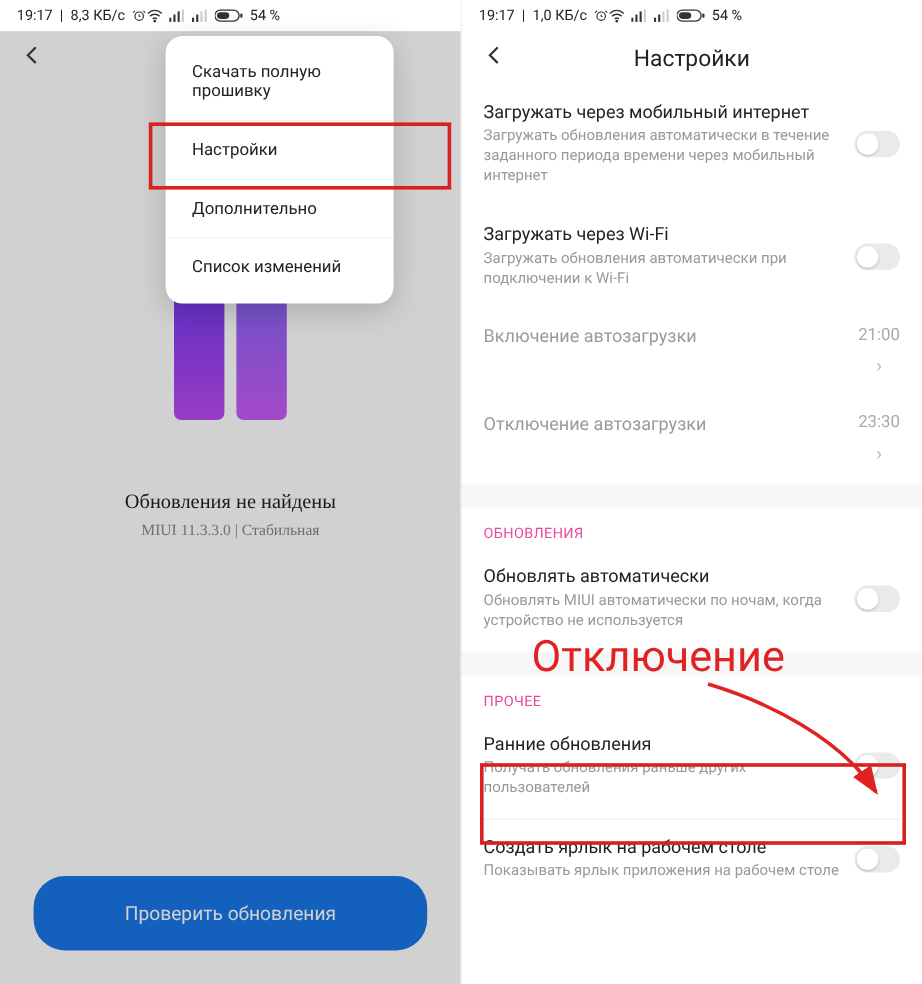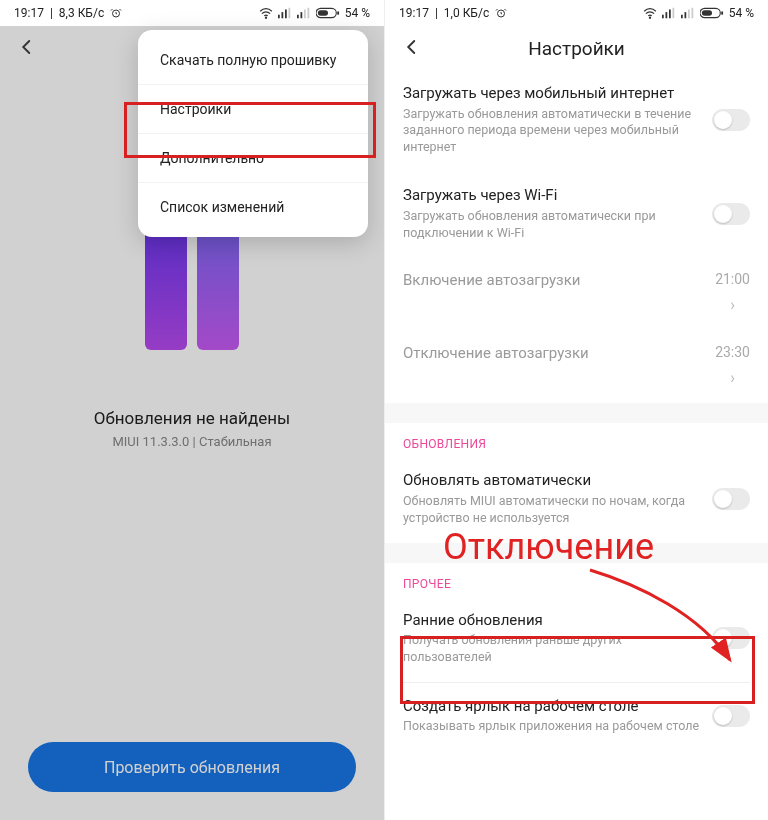--- a/index.html
+++ b/index.html
@@ -17,21 +17,20 @@
     background: #fff;
   }
   .phone-left { width: 384px; }
   .phone-right { width: 384px; border-left: 1px solid #eee; }
 
   
   .statusbar {
     height: 26px;
     display: flex;
     align-items: center;
-    justify-content: space-between;
     padding: 13px 14px;
     font-size: 12px;
     color: #222;
   }
   .statusbar .sb-left { display: flex; align-items: center; gap: 6px; }
   .statusbar .sb-right { display: flex; align-items: center; gap: 5px; }
   .sb-icon { display:inline-flex; }
 
   
   .topnav {
@@ -67,39 +66,40 @@
   }
   .logo-bar {
     width: 42px; height: 180px; border-radius: 6px;
   }
   .logo-bar1 { background: linear-gradient(180deg,#4a2ef0,#b84af0); }
   .logo-bar2 { background: linear-gradient(180deg,#5b6cf5,#c85af5); }
   .status-block {
     position: absolute;
     top: 408px; left: 0; right: 0;
     text-align: center;
+    font-family: Liberation Serif, serif;
   }
   .status-title { font-size: 17px; color: #222; }
   .status-sub { font-size: 13px; color: #888; margin-top: 6px; }
   .check-btn {
     position: absolute;
     bottom: 28px; left: 28px; right: 28px;
-    height: 50px;
+    height: 62px;
     border-radius: 26px;
     background: #1877e6;
     color: #fff;
     display: flex; align-items: center; justify-content: center;
     font-size: 16px;
   }
 
   
   .popup {
     position: absolute;
     top: 30px; left: 138px;
-    width: 230px;
+    width: 190px;
     background: #fff;
     border-radius: 14px;
     box-shadow: 0 6px 24px rgba(0,0,0,0.18);
     padding: 6px 0;
   }
   .popup-item {
     padding: 16px 22px;
     font-size: 14px;
     color: #222;
   }

